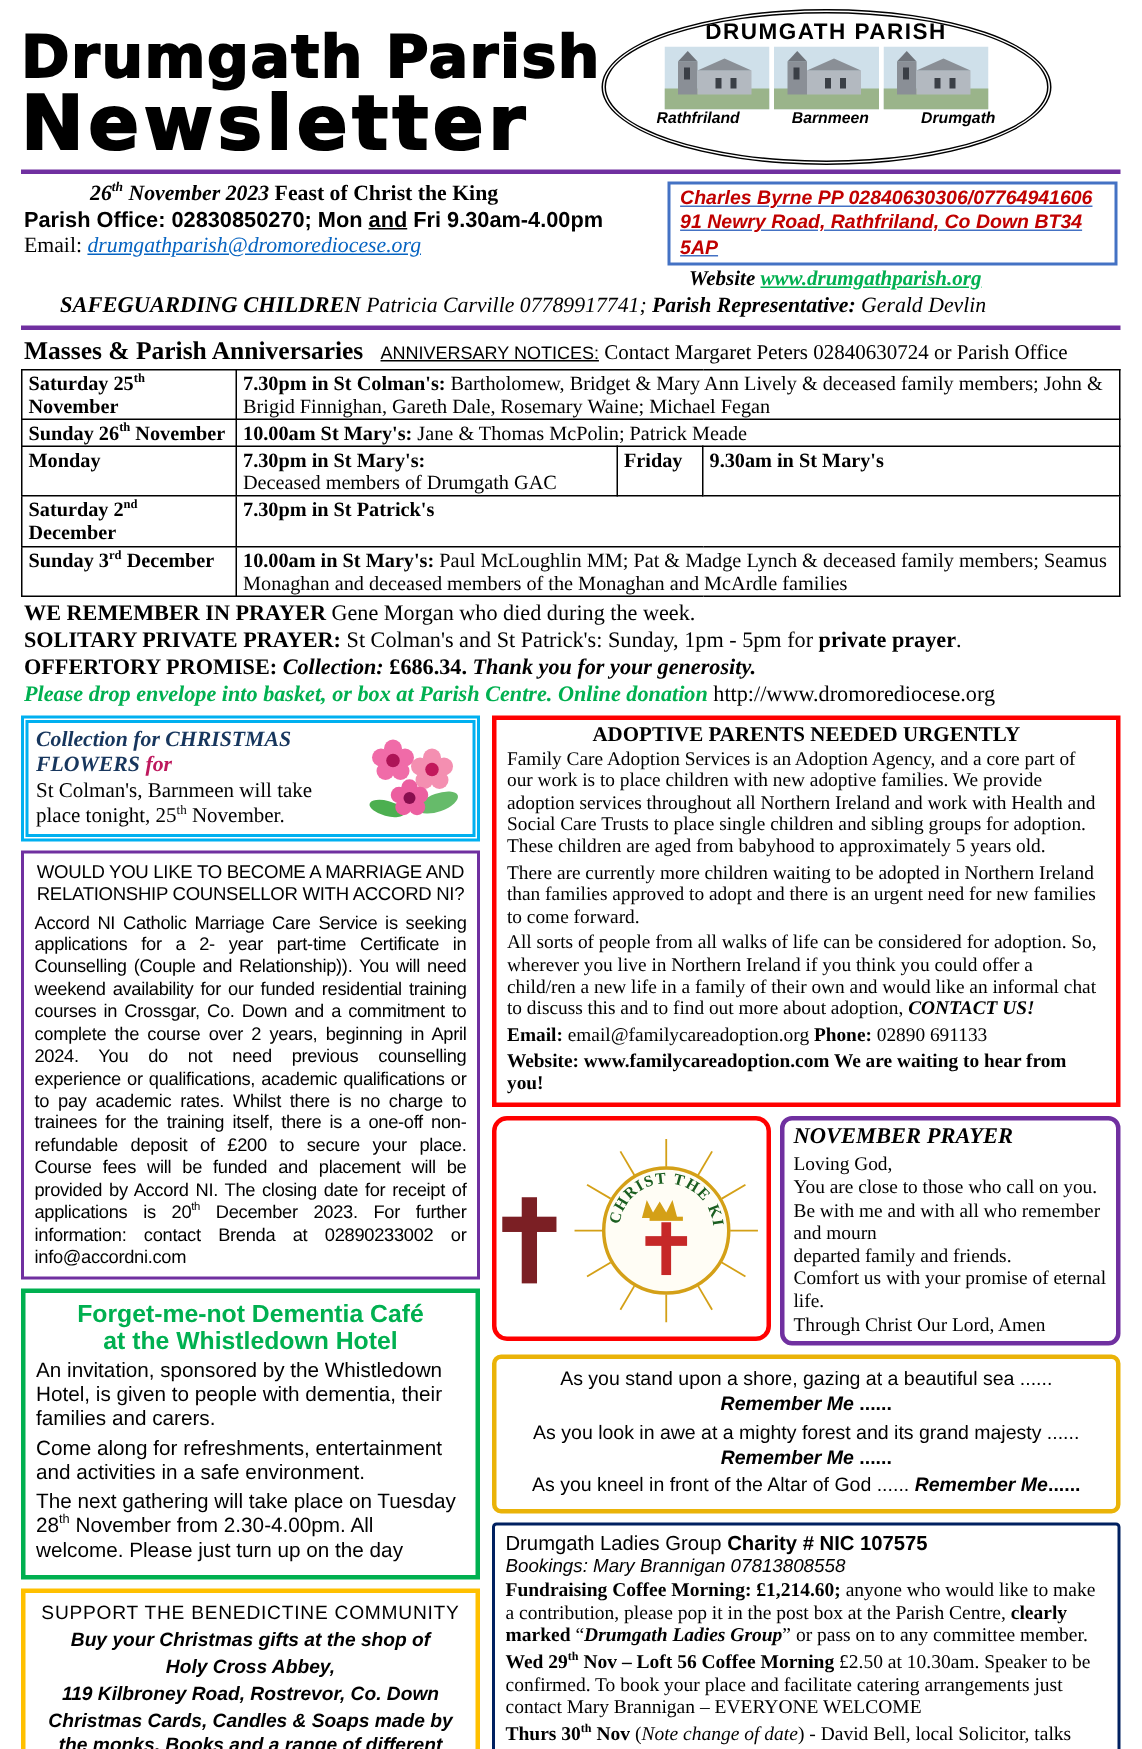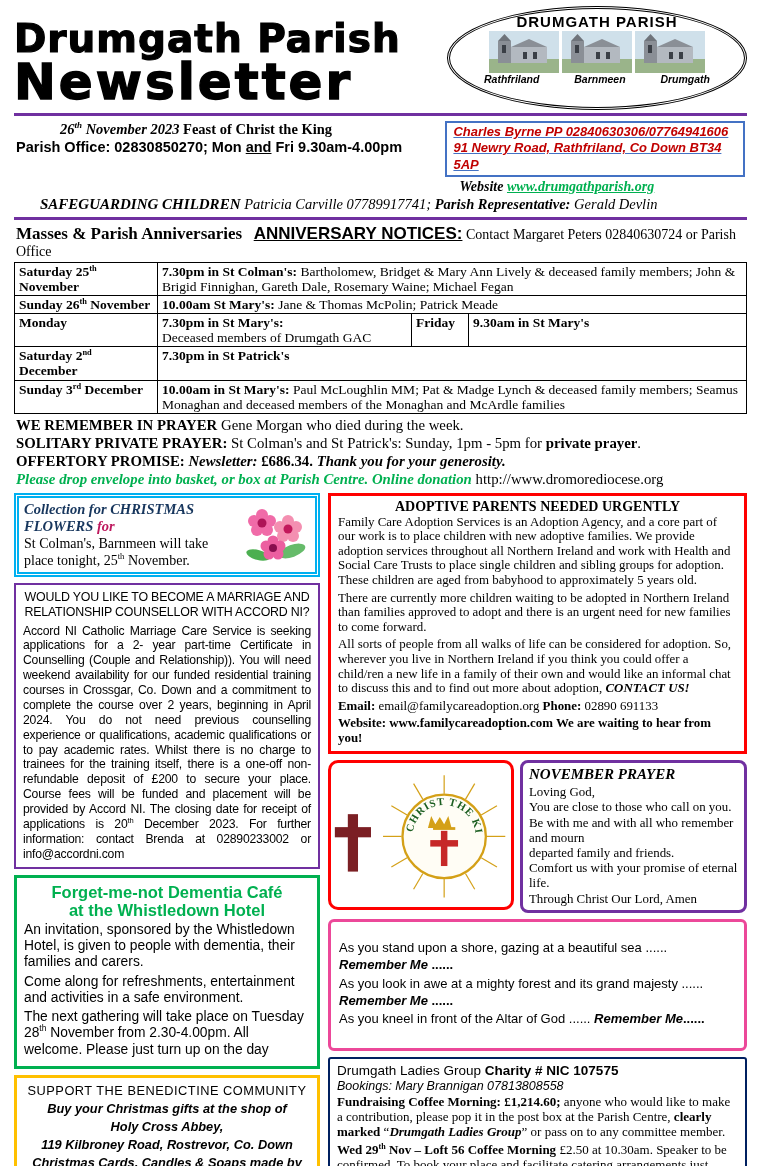--- a/index.html
+++ b/index.html
@@ -3,21 +3,21 @@
 <meta charset="utf-8">
 <style>
   * { margin:0; padding:0; box-sizing:border-box; }
   html,body { background:#ffffff; }
   body { width:761px; min-height:1166px; color:#000; font-family:"Liberation Serif", serif; }
   .page { width:761px; padding:6px 14px 2px 14px; }
 
   .purple-rule { border:0; border-top:3px solid #7030A0; margin:3px 0; }
 
   
-  header { display:flex; justify-content:space-between; align-items:flex-start; }
+  header { display:flex; align-items:flex-start; }
   .title-block { font-family:"DejaVu Sans", sans-serif; font-weight:bold; line-height:0.98; padding-top:14px; }
   .title-line1 { font-size:39px; letter-spacing:1px; -webkit-text-stroke:1.2px #000; }
   .title-line2 { font-size:50px; letter-spacing:3px; -webkit-text-stroke:1.4px #000; }
   .logo { width:300px; height:104px; border:3px double #000; border-radius:50%; overflow:hidden;
           display:flex; flex-direction:column; align-items:center; justify-content:flex-start; padding-top:4px; background:#fff; }
   .logo-title { font-family:"Liberation Sans", sans-serif; font-weight:bold; font-size:15px; letter-spacing:1px; }
   .logo-churches { display:flex; gap:3px; margin-top:1px; }
   .church { width:70px; height:42px; }
   .logo-places { width:100%; display:flex; justify-content:space-between; padding:0 34px; font-size:10.5px; font-weight:bold; font-style:italic; font-family:"Liberation Sans", sans-serif; }
 
@@ -33,21 +33,21 @@
                 color:#C00000; font-family:"Liberation Sans", sans-serif; }
   .priest-box div { text-decoration:underline; text-decoration-color:#4472C4; line-height:1.25; }
   .website-line { font-size:14px; font-weight:bold; font-style:italic; padding:2px 0 0 14px; }
   .website-link { color:#00B050; text-decoration:underline; }
   .safeguarding-line { font-size:14.5px; padding:1px 0 1px 26px; }
   .safeguarding-line span:first-child { font-size:15px; }
 
   
   .masses-head { font-size:14px; padding:1px 2px; }
   .masses-title { font-weight:bold; font-size:17px; }
-  .notices-label { font-weight:bold; font-size:17px; text-decoration:underline; font-family:"Liberation Sans", sans-serif; margin-left:8px; }
+  .notices-label { font-weight:normal; font-size:12px; text-decoration:underline; font-family:"Liberation Sans", sans-serif; margin-left:8px; }
   .masses-table { width:100%; border-collapse:collapse; table-layout:fixed; margin-top:1px; }
   .masses-table td { border:1.6px solid #000; padding:1px 4px; font-size:13.5px; line-height:1.12; vertical-align:top; }
   .day-cell { font-weight:bold; font-size:14px; vertical-align:middle; }
   .preline { white-space:pre-line; }
 
   
   .notice-lines { padding:2px 2px 0 2px; }
   .notice-lines > div { font-size:14.8px; line-height:1.22; }
   .envelope-line { font-size:14.5px; }
 
@@ -80,21 +80,21 @@
   .adoptive-box { border:3px solid #FF0000; padding:3px 7px; font-size:12.9px; line-height:1.13; }
   .adoptive-heading { text-align:center; font-weight:bold; font-size:14px; }
   .adoptive-box p { margin-bottom:3px; }
 
   .emblem-row { display:flex; gap:6px; }
   .emblem-box { border:3px solid #FF0000; border-radius:10px; width:186px; height:150px; flex:none;
                 display:flex; align-items:center; justify-content:center; }
   .prayer-box { border:3px solid #7030A0; border-radius:8px; flex:1; padding:3px 6px; font-size:12.9px; line-height:1.18; }
   .prayer-heading { font-weight:bold; font-style:italic; font-size:15px; margin-bottom:1px; }
 
-  .rememberme-box { border:3px solid #ec4899; border-radius:6px; padding:18px 8px; font-family:"Liberation Sans", sans-serif; font-size:13px; line-height:1.3; }
+  .rememberme-box { border:3px solid #eab308; border-radius:6px; padding:5px 8px; font-family:"Liberation Sans", sans-serif; font-size:13px; line-height:1.3;text-align:center; }
   .rememberme-box > div { margin-bottom:2px; }
 
   .ladies-box { border:2.5px solid #002060; border-radius:3px; padding:4px 7px; font-size:13px; line-height:1.15; }
   .ladies-title { font-family:"Liberation Sans", sans-serif; font-size:13.5px; }
   .ladies-bookings { font-family:"Liberation Sans", sans-serif; font-size:12.5px; font-style:italic; margin-bottom:2px; }
   .ladies-box p { margin-bottom:3px; }
 
   sup.seg-sup { vertical-align:super; font-size:0.62em; line-height:0; }
 </style>
 </head>
@@ -141,20 +141,23 @@
       </div>
     </div>
   </header>
 
   <hr class="purple-rule">
 
   <section class="info">
     <div class="info-left">
       <div class="date-line"><span style="font-weight: bold; font-style: italic; margin-left: 44px;">26</span><sup class="seg-sup" style="font-weight: bold; font-style: italic;">th</sup><span style="font-weight: bold; font-style: italic;"> November 2023</span><span>   </span><span style="font-weight: bold;">Feast of Christ the King</span></div>
       <div class="office-line"><span style="font-weight: bold;">Parish Office: 02830850270; Mon </span><span style="font-weight: bold; text-decoration: underline;">and</span><span style="font-weight: bold;"> Fri 9.30am-4.00pm</span></div>
+      <div class="email-line">
+        <span>Email: </span><a class="email-link">drumgathparish@dromorediocese.org</a>
+      </div>
     </div>
     <div class="info-right">
       <div class="priest-box">
         <div>Charles Byrne PP 02840630306/07764941606</div>
         <div>91 Newry Road, Rathfriland, Co Down BT34 5AP</div>
       </div>
       <div class="website-line">
         <span>Website </span>
         <span class="website-link">www.drumgathparish.org</span>
       </div>
@@ -201,21 +204,21 @@
         <td class="day-cell"><span style="font-weight: bold;">Sunday 3</span><sup class="seg-sup" style="font-weight: bold;">rd</sup><span style="font-weight: bold;"> December</span></td>
         <td colspan="3"><span style="font-weight: bold;">10.00am in St Mary's:</span><span> Paul McLoughlin MM; Pat &amp; Madge Lynch &amp; deceased family members; Seamus Monaghan and deceased members of the Monaghan and McArdle families</span></td>
       </tr>
     </tbody>
       </table>
   </section>
 
   <section class="notice-lines">
     <div><span style="font-weight: bold;">WE REMEMBER IN PRAYER </span><span>Gene Morgan who died during the week.</span></div>
     <div><span style="font-weight: bold;">SOLITARY PRIVATE PRAYER: </span><span>St Colman's and St Patrick's: Sunday, 1pm - 5pm for </span><span style="font-weight: bold;">private prayer</span><span>.</span></div>
-    <div><span style="font-weight: bold;">OFFERTORY PROMISE: </span><span style="font-weight: bold; font-style: italic;">Newsletter: </span><span style="font-weight: bold;">£686.34. </span><span style="font-weight: bold; font-style: italic;">Thank you for your generosity.</span></div>
+    <div><span style="font-weight: bold;">OFFERTORY PROMISE: </span><span style="font-weight: bold; font-style: italic;">Collection: </span><span style="font-weight: bold;">£686.34. </span><span style="font-weight: bold; font-style: italic;">Thank you for your generosity.</span></div>
     <div class="envelope-line">
       <span><span style="font-weight: bold; font-style: italic; color: rgb(0, 176, 80);">Please drop envelope into basket, or box at Parish Centre. </span><span style="font-weight: bold; font-style: italic; color: rgb(0, 176, 80);">Online donation </span></span><span>http://www.dromorediocese.org</span>
     </div>
   </section>
 
   <section class="columns">
 
     <div class="col-left">
 
       <div class="box flowers-box">

